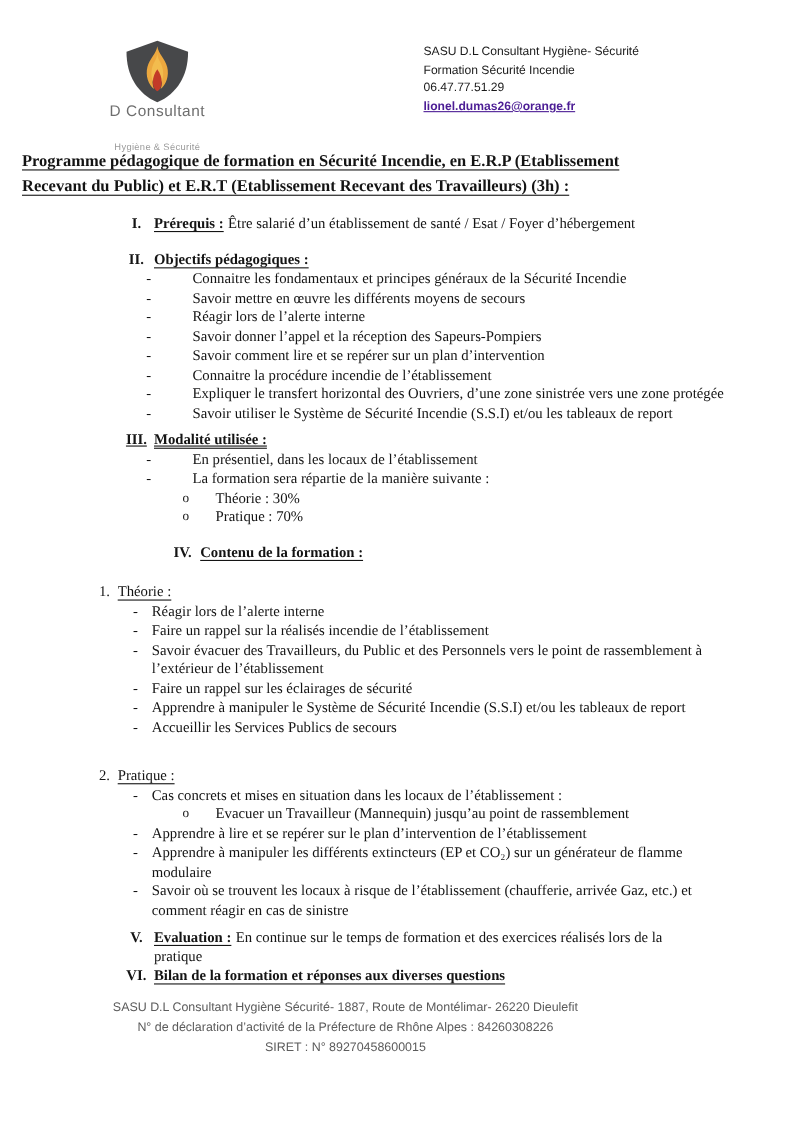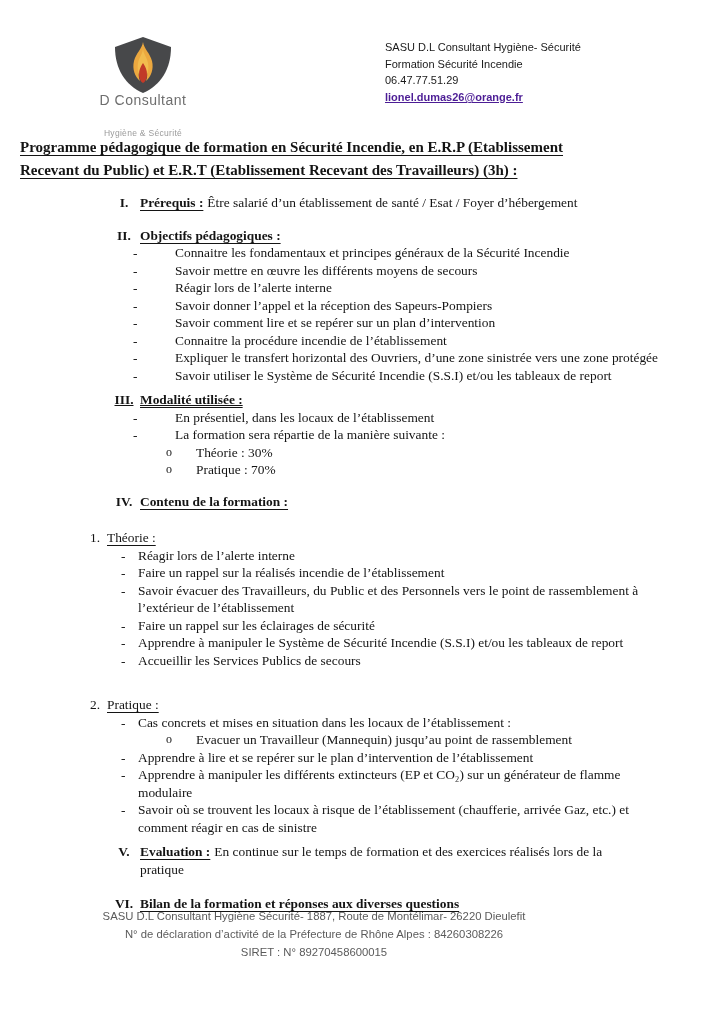--- a/index.html
+++ b/index.html
@@ -54,25 +54,25 @@
   .nnum{width:17px;margin-left:90px;flex:none;}
   .nbody{width:510px;flex:none;}
   .bl2{display:flex;}
   .bl2 .dash{width:17px;margin-left:121px;flex:none;}
   .bl2 .btxt{width:506px;flex:none;}
   .sb{display:flex;}
   .sb .o{width:30px;margin-left:166px;flex:none;font-size:12px;}
   .sb .stxt{width:440px;flex:none;}
   .mt-s2{margin-top:15px;}
   .mt-s3{margin-top:7px;text-decoration:underline;}
-  .mt-s4{margin-top:14px;}
+  .mt-s4{margin-top:14px;justify-content:center;}
   .mt-n1{margin-top:19px;}
   .mt-n2{margin-top:27px;}
   .mt-s5{margin-top:7px;}
-  .mt-s6{margin-top:17px;}
+  .mt-s6{}
   
   .footer{
     position:absolute;left:0;top:907px;width:628px;text-align:center;
     font-family:"Liberation Sans","DejaVu Sans",sans-serif;
     font-size:11.3px;line-height:18px;color:#5b5b5b;
   }
 </style>
 </head>
 <body>
 

